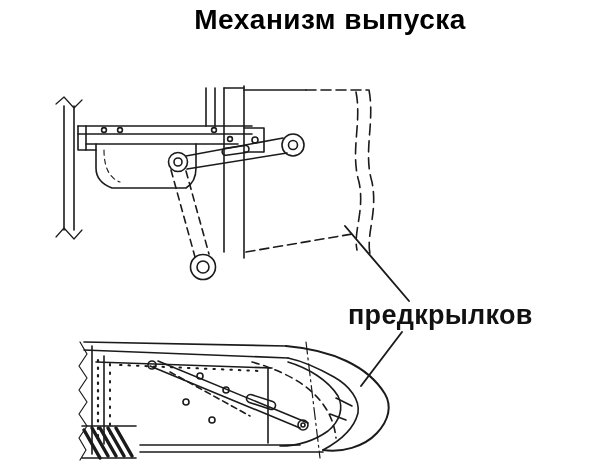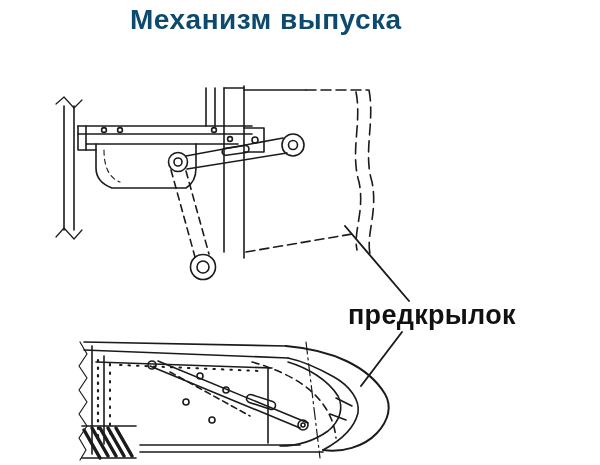--- a/index.html
+++ b/index.html
@@ -14,26 +14,26 @@
     background: #ffffff;
     overflow: hidden;
     font-family: "Liberation Sans", sans-serif;
     color: #111111;
   }
   .title {
     position: absolute;
     left: 130px;
     top: 4px;
     width: 400px;
-    text-align: left;
+    text-align: center;
     font-size: 28px;
     font-weight: 700;
     line-height: 1.12;
     letter-spacing: 0.5px;
-    color: #0c4a6e;
+    color: #000000;
   }
   .slat-label {
     position: absolute;
     left: 348px;
     top: 300px;
     font-size: 27px;
     font-weight: 700;
     letter-spacing: 0.3px;
     color: #111111;
     white-space: nowrap;
@@ -159,15 +159,15 @@
         <path d="M330 414 L346 420"></path>
 
         <path d="M82 426 H136"></path>
         <path d="M82 458 H136"></path>
         <path d="M84 430 L100 458 M92 428 L108 456 M100 428 L116 456 M108 428 L124 456 M116 428 L132 456" stroke-width="3.5"></path>
       </g>
 
     </g>
   </svg>
 
-  <div class="slat-label">предкрылок</div>
+  <div class="slat-label">предкрылков</div>
 
 </div>
 
 </body></html>

